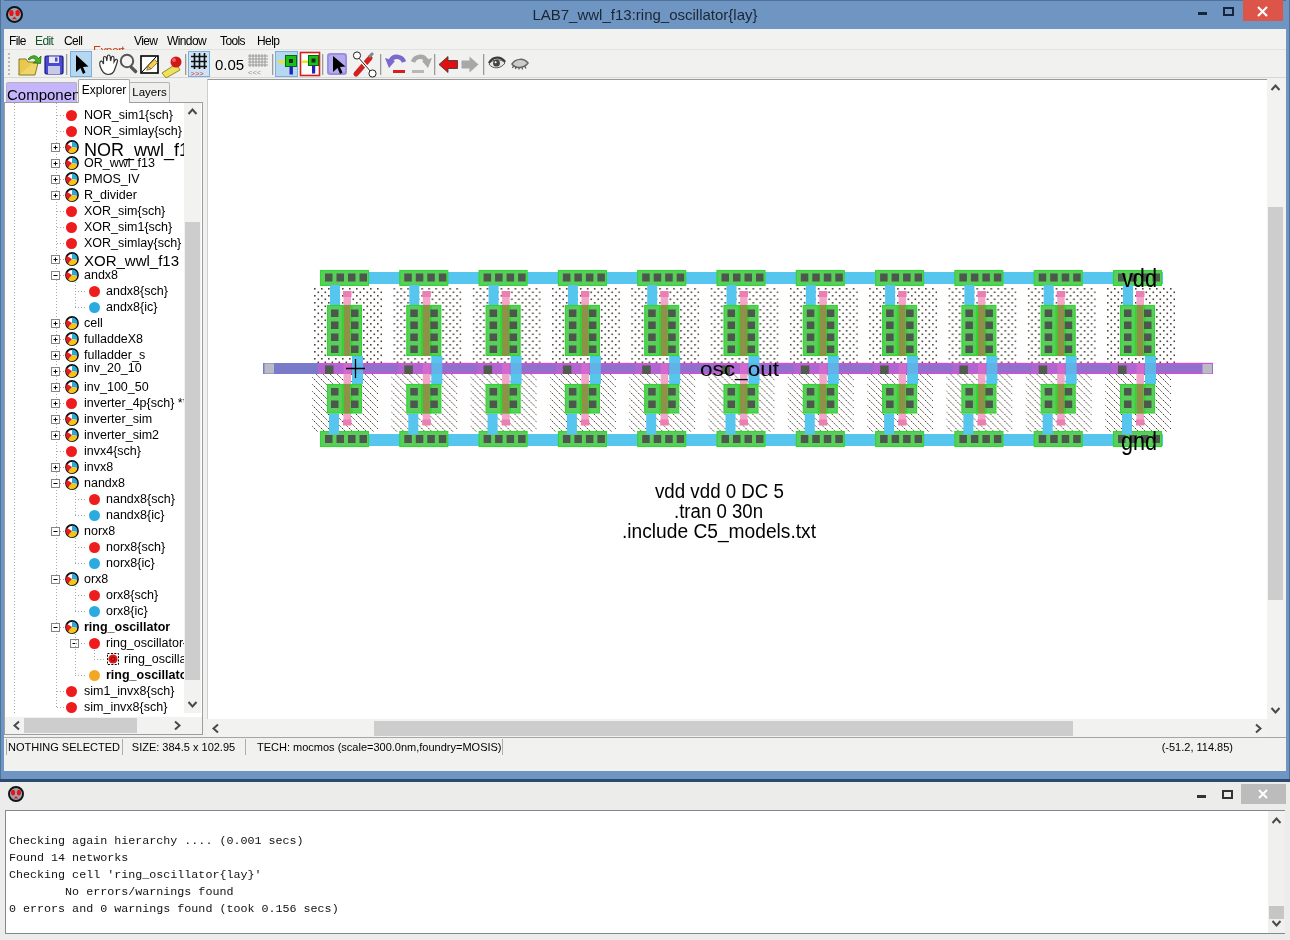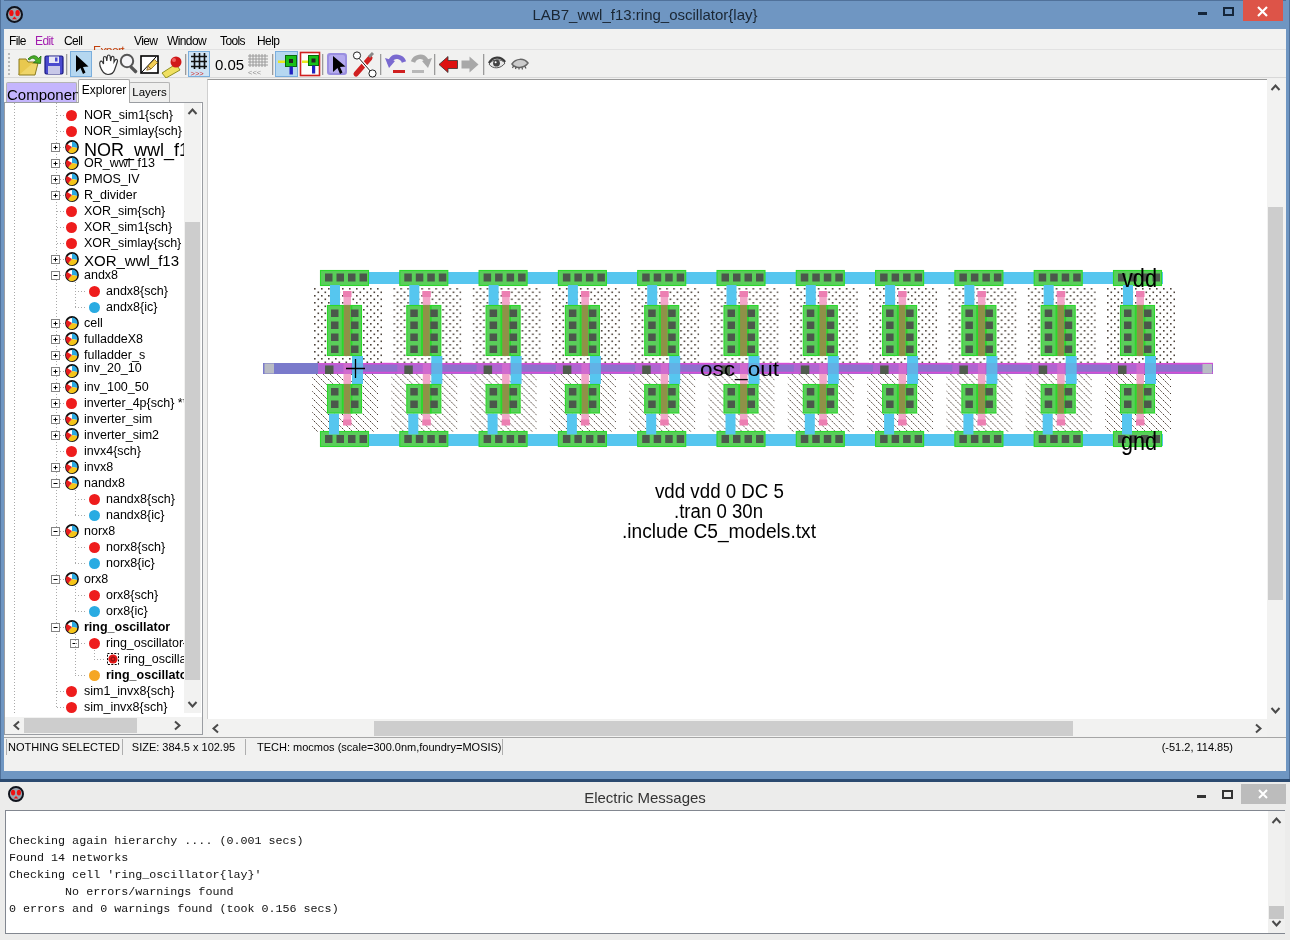--- a/index.html
+++ b/index.html
@@ -18,21 +18,21 @@
 </svg>
 <div class="abs" style="left:400px;top:6px;width:490px;height:18px;text-align:center;font-size:15px;color:#1a2633;">LAB7_wwl_f13:ring_oscillator{lay}</div>
 <div class="abs" style="left:1198px;top:12px;width:9px;height:3px;background:#15263a;"></div>
 <div class="abs" style="left:1223px;top:7px;width:11px;height:9px;border:2px solid #15263a;"></div>
 <div class="abs" style="left:1243px;top:0;width:40px;height:21px;background:#dd5448;"></div>
 <svg class="abs" style="left:1255px;top:4px" width="15" height="15" viewBox="0 0 15 15">
 <path d="M3 3 L12 12 M12 3 L3 12" stroke="#fff" stroke-width="2.2"></path>
     </svg>
 <div class="abs" style="left:4px;top:29px;width:1282px;height:21px;background:#f2f2f1;border-bottom:1px solid #e2e2e2;"></div>
 <div class="abs" style="left:9px;top:33.5px;font-size:12px;letter-spacing:-0.6px;color:#000;">File</div>
-<div class="abs" style="left:35px;top:33.5px;font-size:12px;letter-spacing:-0.6px;color:#a21caf;">Edit</div>
+<div class="abs" style="left:35px;top:33.5px;font-size:12px;letter-spacing:-0.6px;color:#14532d;">Edit</div>
 <div class="abs" style="left:64px;top:33.5px;font-size:12px;letter-spacing:-0.6px;color:#000;">Cell</div>
 <div class="abs" style="left:93px;top:44px;font-size:12px;letter-spacing:-0.6px;color:#c2410c;">Export</div>
 <div class="abs" style="left:134px;top:33.5px;font-size:12px;letter-spacing:-0.6px;color:#000;">View</div>
 <div class="abs" style="left:167px;top:33.5px;font-size:12px;letter-spacing:-0.6px;color:#000;">Window</div>
 <div class="abs" style="left:220px;top:33.5px;font-size:12px;letter-spacing:-0.6px;color:#000;">Tools</div>
 <div class="abs" style="left:257px;top:33.5px;font-size:12px;letter-spacing:-0.6px;color:#000;">Help</div>
 <div class="abs" style="left:4px;top:50px;width:1282px;height:28px;background:#f1f1f0;border-bottom:1px solid #d8d8d8;"></div>
 <svg class="abs" style="left:4px;top:50px" width="556" height="28" viewBox="4 50 556 28">
 <g>
 
@@ -609,21 +609,20 @@
 <div class="abs" style="left:0;top:0;width:4px;height:779px;background:#6f96c2;border-left:1px solid #50719a;"></div>
 <div class="abs" style="left:1286px;top:0;width:4px;height:779px;background:#6f96c2;border-right:1px solid #50719a;"></div>
 </div>
 <div class="abs" style="left:0;top:782px;width:1290px;height:158px;background:#ececeb;">
 <svg class="abs" style="left:8px;top:4px" width="16" height="16" viewBox="0 0 17 17">
 <rect x="1" y="1" width="15" height="15" rx="7.5" fill="#9aa5b0" stroke="#10131c" stroke-width="2"></rect>
 <ellipse cx="5.4" cy="7" rx="2.2" ry="3.1" fill="#e11"></ellipse>
 <ellipse cx="11.6" cy="7" rx="2.2" ry="3.1" fill="#e11"></ellipse>
 <path d="M6 13.2 L8.5 10.6 L11 13.2 Z" fill="#e11"></path>
 </svg>
-<div class="abs" style="left:400px;top:7px;width:490px;text-align:center;font-size:15px;color:#333;">Electric Messages</div>
 <div class="abs" style="left:1197px;top:13px;width:9px;height:3px;background:#333;"></div>
 <div class="abs" style="left:1222px;top:8px;width:11px;height:9px;border:2px solid #333;"></div>
 <div class="abs" style="left:1241px;top:2px;width:45px;height:20px;background:#bcbcbc;"></div>
 <svg class="abs" style="left:1256px;top:5px" width="14" height="14" viewBox="0 0 14 14">
 <path d="M3 3 L11 11 M11 3 L3 11" stroke="#fff" stroke-width="2"></path>
     </svg>
 <div class="abs" style="left:5px;top:28px;width:1280px;height:124px;background:#fff;border:1px solid #828790;"></div>
 <div class="abs" style="left:9px;top:52px;font-size:11.7px;font-family:'Liberation Mono',monospace;white-space:pre;color:#111;">Checking again hierarchy .... (0.001 secs)</div>
 <div class="abs" style="left:9px;top:69px;font-size:11.7px;font-family:'Liberation Mono',monospace;white-space:pre;color:#111;">Found 14 networks</div>
 <div class="abs" style="left:9px;top:86px;font-size:11.7px;font-family:'Liberation Mono',monospace;white-space:pre;color:#111;">Checking cell 'ring_oscillator{lay}'</div>

